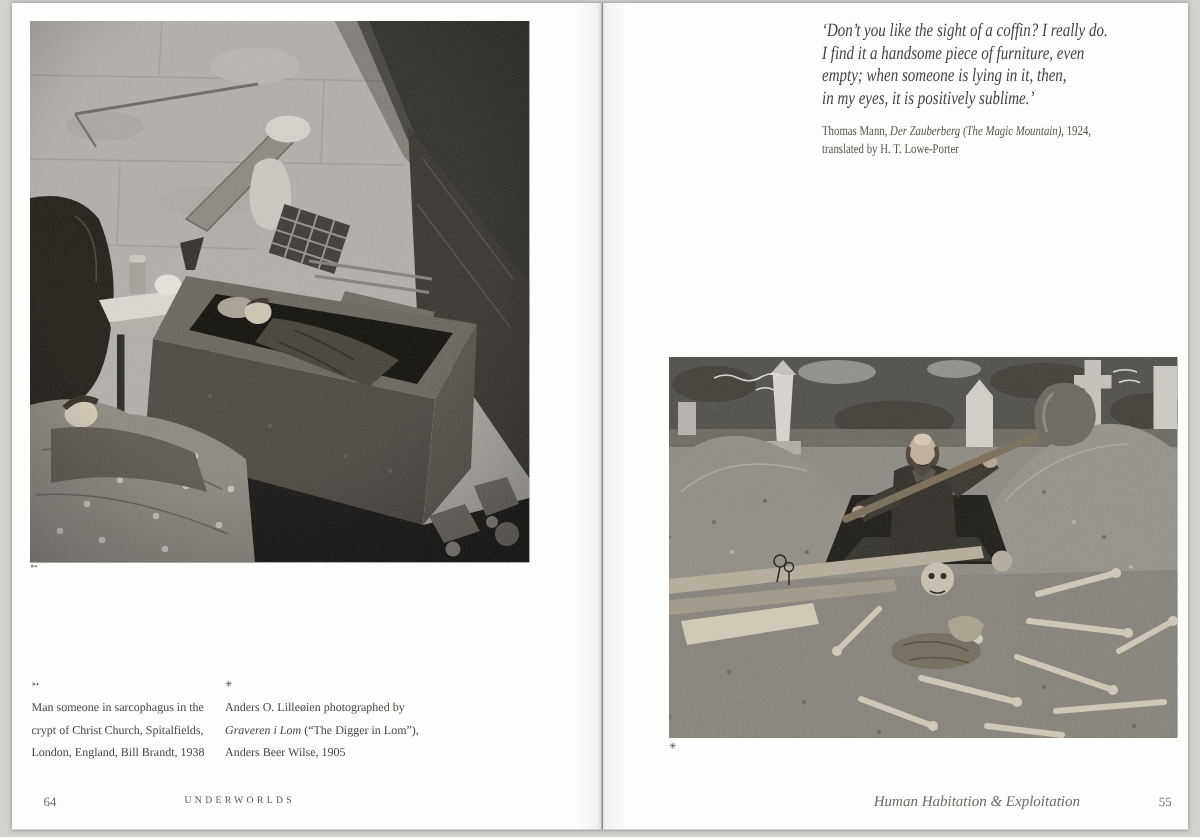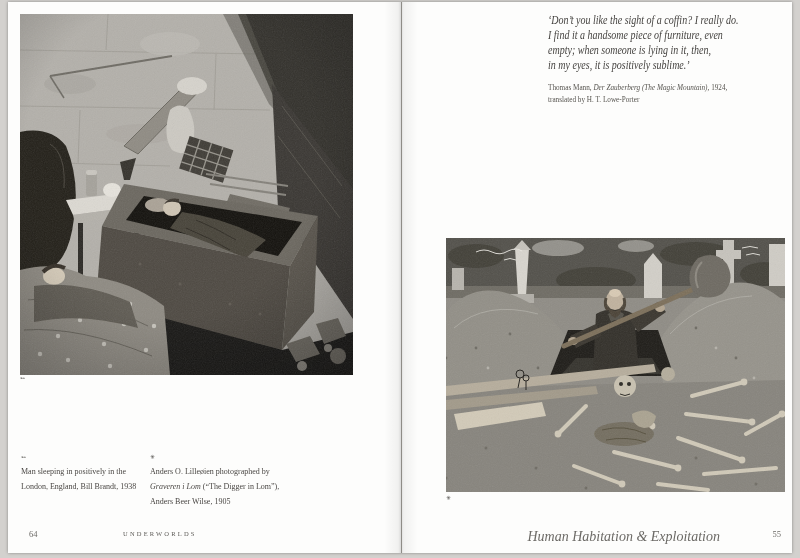--- a/index.html
+++ b/index.html
@@ -38,21 +38,21 @@
   }
   .quote-line{font-style:italic;font-size:12.5px;line-height:15px;white-space:nowrap;}
   .attribution{margin-top:8px;font-size:9px;line-height:12px;color:#56544f;white-space:nowrap;}
   .folio{position:absolute;top:527px;font-size:8.5px;color:#6c6a66;text-align:right;}
   .runner-left{
     position:absolute;top:528px;left:115px;
     font-size:6.5px;letter-spacing:2.2px;color:#5d5b57;white-space:nowrap;
   }
   .runner-right{
     position:absolute;top:527px;right:72px;
-    font-size:14px;font-style:italic;color:#6c6a66;white-space:nowrap;
+    font-size:10px;font-style:italic;color:#6c6a66;white-space:nowrap;
   }
 </style>
 </head>
 <body>
 
 <div class="spread">
 
   <div class="page page-left">
 
     <figure class="photo" style="left:12px;top:12px;width:333px;height:361px;margin:0;">
@@ -174,21 +174,22 @@
         <path d="M14,272 q46,-6 96,16 l8,26 q-56,-16 -104,-6 z" fill="#5f5b53"></path>
         <rect width="333" height="361" fill="url(#vig)"></rect>
         <rect width="333" height="361" filter="url(#grain)" opacity=".12"></rect>
       </svg>
     </figure>
 
     <span class="marker" style="left:12px;top:373px;">➳</span>
 
     <div class="caption" style="left:13px;top:452px;">
       <div class="cap-marker">➳</div>
-      <div class="cap-line">Man sleeping in positively in the</div>
+      <div class="cap-line">Man someone in sarcophagus in the</div>
+      <div class="cap-line">crypt of Christ Church, Spitalfields,</div>
       <div class="cap-line">London, England, Bill Brandt, 1938</div>
     </div>
 
     <div class="caption" style="left:142px;top:452px;">
       <div class="cap-marker">✳</div>
       <div class="cap-line">Anders O. Lilleøien photographed by</div>
       <div class="cap-line"><span class="it">Graveren i Lom</span><span> (“The Digger in Lom”),</span></div>
       <div class="cap-line">Anders Beer Wilse, 1905</div>
     </div>
 

